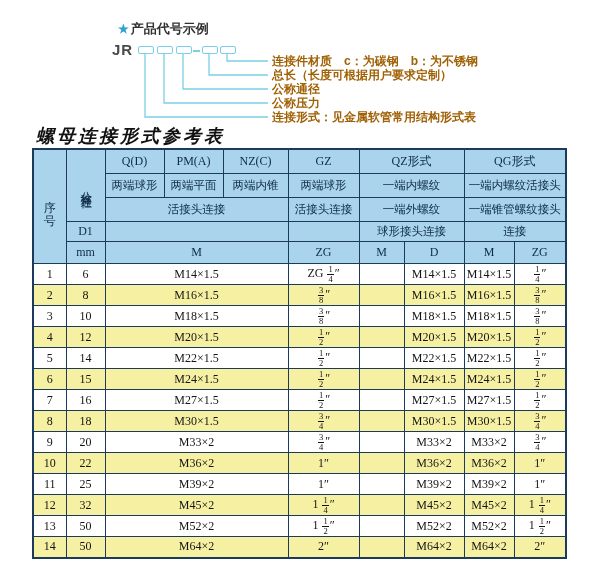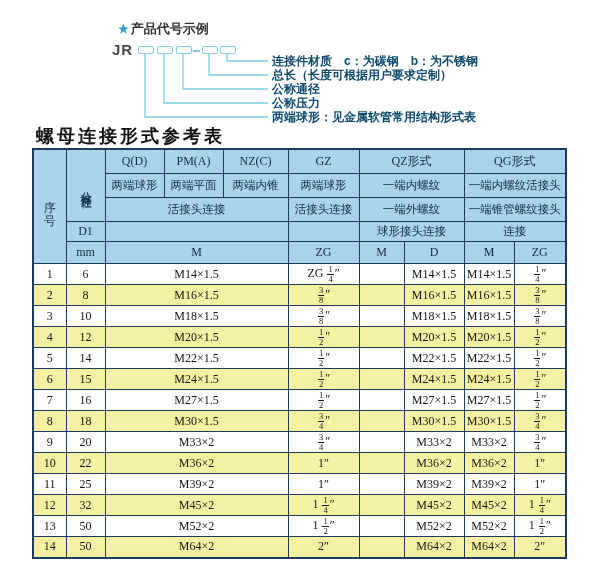--- a/index.html
+++ b/index.html
@@ -7,26 +7,26 @@
         font-family:"Liberation Sans",sans-serif;border-radius:14px;}
 
   
   .diag-title{position:absolute;left:118px;top:20px;font-size:13px;font-weight:bold;color:#303030;}
   .diag-title .star{color:#2f9fd4;font-size:12px;margin-right:2px;}
   .code-prefix{position:absolute;left:112px;top:41px;font-size:15px;font-weight:bold;color:#4a4a4a;letter-spacing:1px;}
   .code-box{position:absolute;top:46px;width:14px;height:6px;border:1.5px solid #7bcfe6;border-radius:2px;background:#fff;}
   .b1{left:138px}.b2{left:157px}.b3{left:176px}.b4{left:202px}.b5{left:220px}
   .code-dash{position:absolute;left:193px;top:50px;width:7px;height:2px;background:#7bcfe6;}
   #lines{position:absolute;left:0;top:0;width:600px;height:148px;pointer-events:none;}
-  .dlabel{position:absolute;left:272px;font-size:12px;font-weight:bold;color:#0c4a6e;line-height:14px;white-space:nowrap;}
+  .dlabel{position:absolute;left:272px;font-size:12px;font-weight:bold;color:#a16207;line-height:14px;white-space:nowrap;}
   .dl1{top:54px}.dl2{top:68px}.dl3{top:82px}.dl4{top:96px}.dl5{top:110px}
 
   
   .table-title{position:absolute;left:36px;top:124px;font-family:"Liberation Serif",serif;
-               font-size:18px;font-weight:bold;color:#111;letter-spacing:3px;}
+               font-size:18px;font-weight:bold;font-style:italic;color:#111;letter-spacing:3px;}
 
   
   table{position:absolute;left:32px;top:148px;width:533px;border-collapse:collapse;table-layout:fixed;
         font-family:"Liberation Serif",serif;font-size:12px;color:#141414;}
   th,td{border:1px solid #1c3a5c;text-align:center;vertical-align:middle;padding:0;font-weight:normal;overflow:hidden;}
   table{border:2px solid #1c3a5c;}
   thead th,thead td{background:#a9d4ec;color:#0d2b47;font-size:11.5px;}
   thead tr.hr1 th{height:23px}
   thead tr.hr2 th{height:23px}
   thead tr.hr3 th{height:23px}
@@ -65,21 +65,21 @@
       <polyline points="227,54 227,61 268,61" fill="none" stroke="#7bcfe6" stroke-width="1.3"></polyline>
       <polyline points="209,54 209,75 268,75" fill="none" stroke="#7bcfe6" stroke-width="1.3"></polyline>
       <polyline points="183,54 183,89 268,89" fill="none" stroke="#7bcfe6" stroke-width="1.3"></polyline>
       <polyline points="164,54 164,103 268,103" fill="none" stroke="#7bcfe6" stroke-width="1.3"></polyline>
       <polyline points="145,54 145,117 268,117" fill="none" stroke="#7bcfe6" stroke-width="1.3"></polyline>
     </svg>
     <div class="dlabel dl1">连接件材质　c：为碳钢　b：为不锈钢</div>
     <div class="dlabel dl2">总长（长度可根据用户要求定制）</div>
     <div class="dlabel dl3">公称通径</div>
     <div class="dlabel dl4">公称压力</div>
-    <div class="dlabel dl5">两端球形：见金属软管常用结构形式表</div>
+    <div class="dlabel dl5">连接形式：见金属软管常用结构形式表</div>
   </div>
 
   <div class="table-title">螺母连接形式参考表</div>
 
   <table>
     <colgroup>
       <col style="width:33px">
         <col style="width:39px">
         <col style="width:59px">
         <col style="width:59px">

